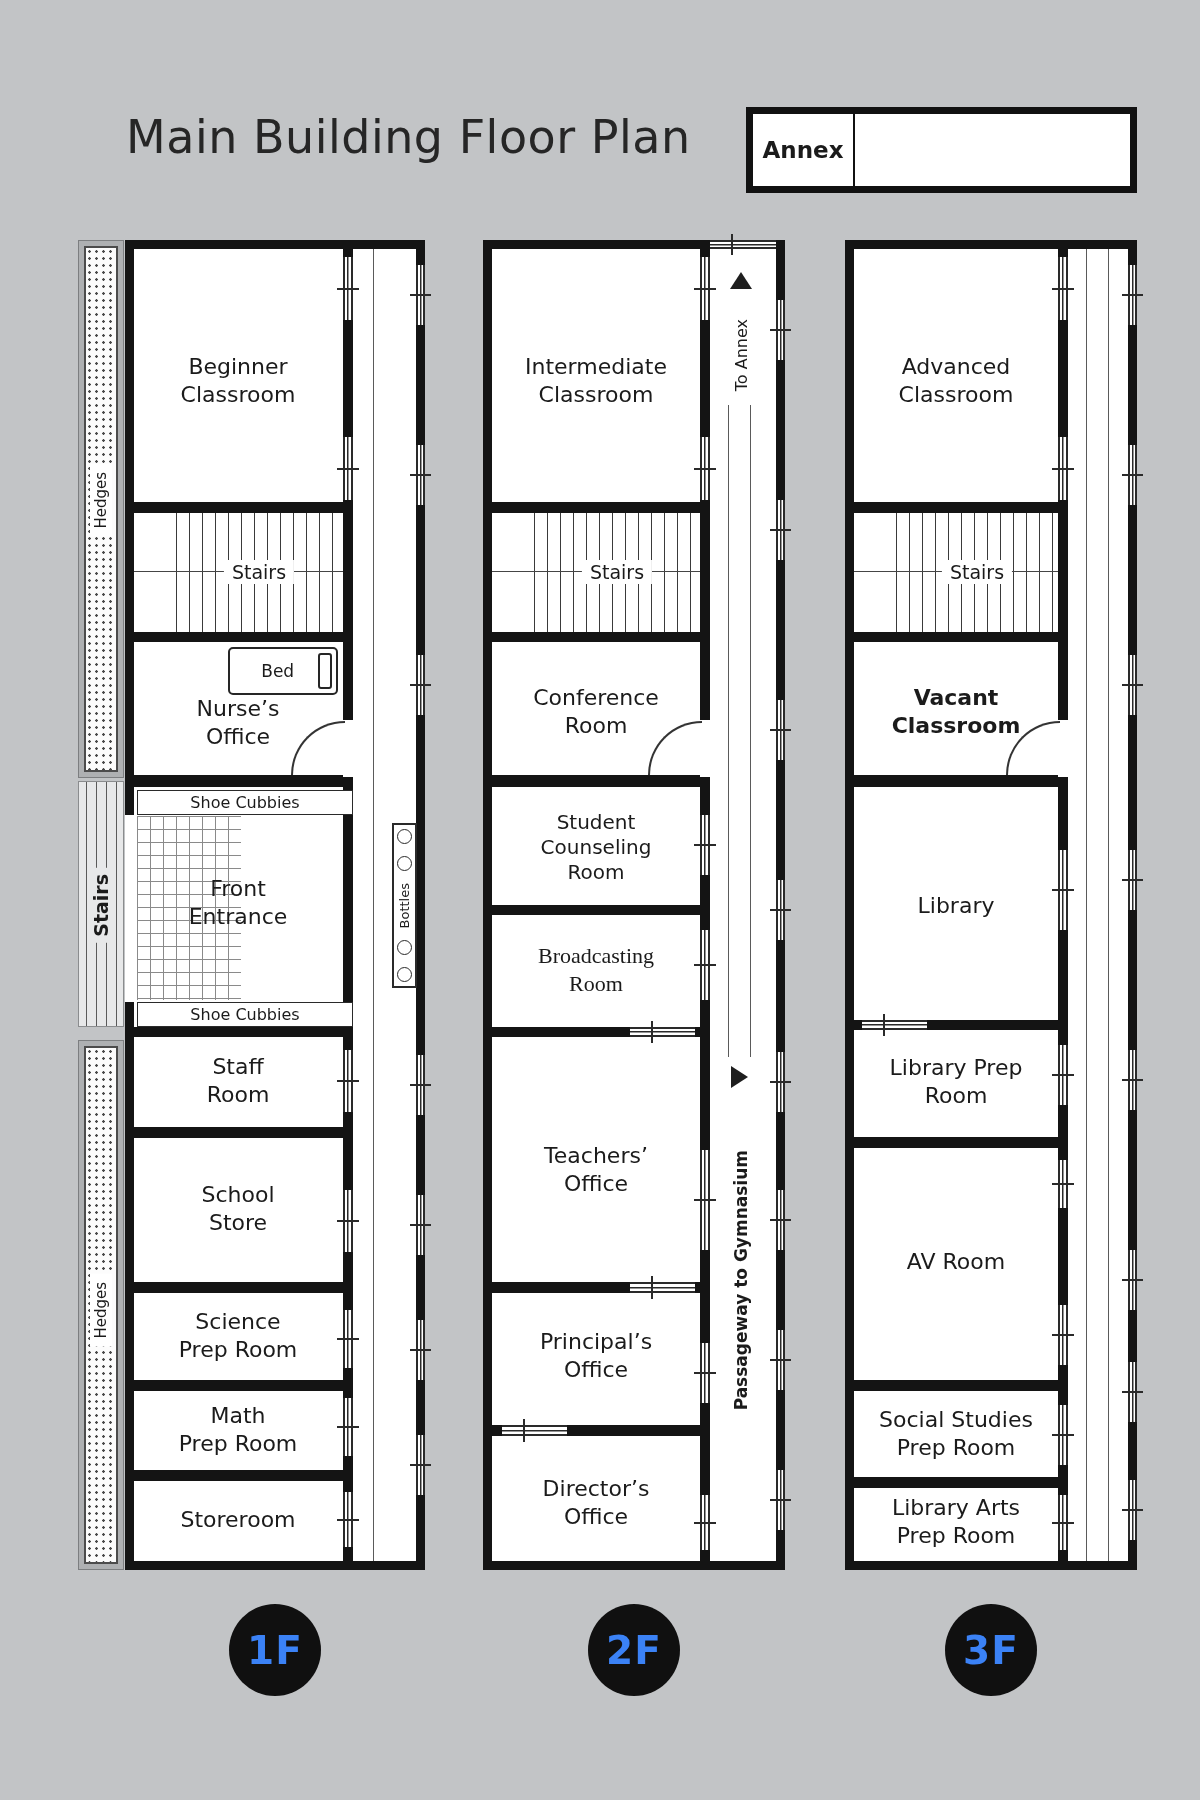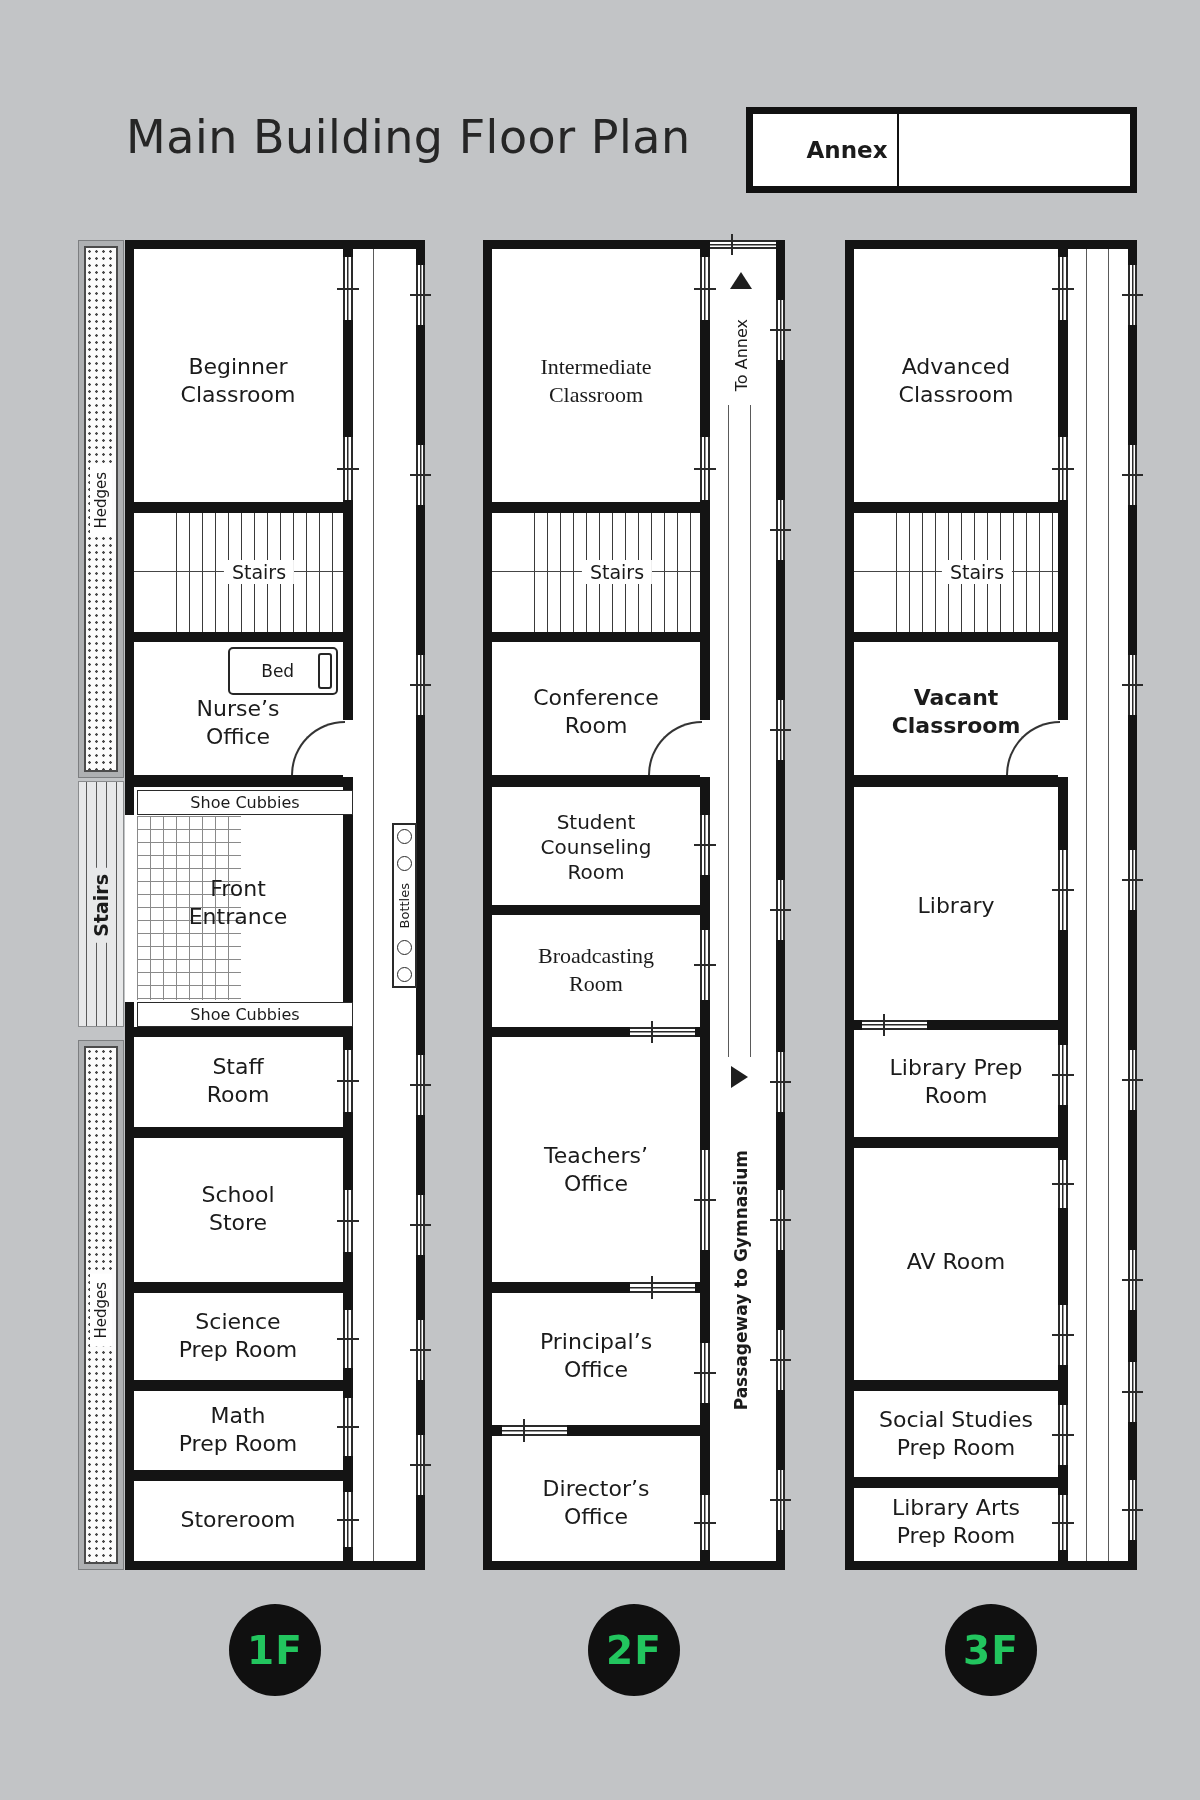--- a/index.html
+++ b/index.html
@@ -26,40 +26,40 @@
   .hline{position:absolute;height:1px;background:#454545;}
   .treads{position:absolute;background-image:repeating-linear-gradient(90deg,#3a3a3a 0,#3a3a3a 1px,transparent 1px,transparent 13px);}
   .chip{position:absolute;transform:translate(-50%,-50%);background:#fff;padding:1px 8px;font-size:19px;white-space:nowrap;}
   .vflex{position:absolute;display:flex;align-items:center;justify-content:center;}
   .vtext{writing-mode:vertical-rl;transform:rotate(180deg);white-space:nowrap;}
   .vchip{background:#fff;padding:8px 2px;}
   .hedge{position:absolute;background:#aeb0b2;border:1px solid #7c7e80;padding:5px;box-sizing:border-box;}
   .hedge-in{width:100%;height:100%;box-sizing:border-box;border:2px solid #4c4c4c;background-color:#fcfcfc;
             background-image:radial-gradient(#4a4a4a 1.1px,transparent 1.5px);background-size:7px 7px;}
   .ext-stairs{position:absolute;background:#e7e8e9;border:1px solid #8a8c8e;box-sizing:border-box;}
-  .badge{position:absolute;width:92px;height:92px;border-radius:50%;background:#101010;color:#22c55e;
+  .badge{position:absolute;width:92px;height:92px;border-radius:50%;background:#101010;color:#3b82f6;
          display:flex;align-items:center;justify-content:center;font-size:39px;font-weight:bold;
          transform:translate(-50%,-50%);letter-spacing:1px;}
   .tri-up{position:absolute;width:0;height:0;border-left:11px solid transparent;border-right:11px solid transparent;border-bottom:17px solid #1e1e1e;}
   .tri-right{position:absolute;width:0;height:0;border-top:11px solid transparent;border-bottom:11px solid transparent;border-left:17px solid #1e1e1e;}
   .bottles{position:absolute;box-sizing:border-box;border:2px solid #2a2a2a;background:#fff;
            display:flex;flex-direction:column;align-items:center;justify-content:space-between;padding:4px 0;}
   .bcirc{width:15px;height:15px;border:1.5px solid #2a2a2a;border-radius:50%;box-sizing:border-box;background:#fff;}
   .bottles-text{font-size:13px;}
   .cubby{position:absolute;box-sizing:border-box;border:1.5px solid #2a2a2a;background:#fff;
          display:flex;align-items:center;justify-content:center;font-size:16px;}
   .bed{position:absolute;box-sizing:border-box;border:2.5px solid #262626;border-radius:5px;background:#fff;}
   .pillow{position:absolute;top:4px;bottom:4px;right:4px;width:14px;border:2px solid #262626;border-radius:3px;box-sizing:border-box;}
   .bed-label{position:absolute;left:45%;top:50%;transform:translate(-50%,-50%);font-size:17px;}
   .grid{position:absolute;background-image:linear-gradient(#8a8a8a 1px,transparent 1px),linear-gradient(90deg,#8a8a8a 1px,transparent 1px);background-size:13px 13px;}
   .title{position:absolute;left:103px;top:110px;font-size:46px;color:#262626;letter-spacing:.5px;margin-left:23px;}
   .legend{position:absolute;left:746px;top:107px;width:391px;height:86px;background:#fff;
           border:7px solid #111;box-sizing:border-box;display:flex;}
   .legend-left{width:100px;display:flex;align-items:center;justify-content:center;
-               font-weight:bold;font-size:23px;border-right:2px solid #111;margin-left:44px;}
+               font-weight:bold;font-size:23px;border-right:2px solid #111;}
   .legend-right{flex:1;padding:4px 4px 4px 10px;display:flex;flex-direction:column;justify-content:center;
                 font-weight:bold;font-size:15px;line-height:1.5;}
   .bold{font-weight:bold;}
 </style>
 </head>
 <body>
 
 <div class="canvas">
 
   <div class="title">Main Building Floor Plan</div>
@@ -221,21 +221,21 @@
     <div class="vwin tick" style="left:700px;top:1495px;width:10px;height:55px;"></div>
 
     <div class="vwin tick" style="left:776px;top:300px;width:9px;height:60px;"></div>
     <div class="vwin tick" style="left:776px;top:500px;width:9px;height:60px;"></div>
     <div class="vwin tick" style="left:776px;top:700px;width:9px;height:60px;"></div>
     <div class="vwin tick" style="left:776px;top:880px;width:9px;height:60px;"></div>
     <div class="vwin tick" style="left:776px;top:1190px;width:9px;height:60px;"></div>
     <div class="vwin tick" style="left:776px;top:1330px;width:9px;height:60px;"></div>
     <div class="vwin tick" style="left:776px;top:1470px;width:9px;height:60px;"></div>
 
-    <div class="room-label" style="left:596px;top:381px;font-family:Liberation Serif, serif;">Intermediate
+    <div class="room-label" style="left:596px;top:381px;">Intermediate
 Classroom</div>
     <div class="room-label" style="left:596px;top:712px;">Conference
 Room</div>
     <div class="room-label f20" style="left:596px;top:848px;">Student
 Counseling
 Room</div>
     <div class="room-label" style="left:596px;top:970px;font-family:Liberation Serif, serif;">Broadcasting
 Room</div>
     <div class="room-label" style="left:596px;top:1170px;">Teachers’
 Office</div>

